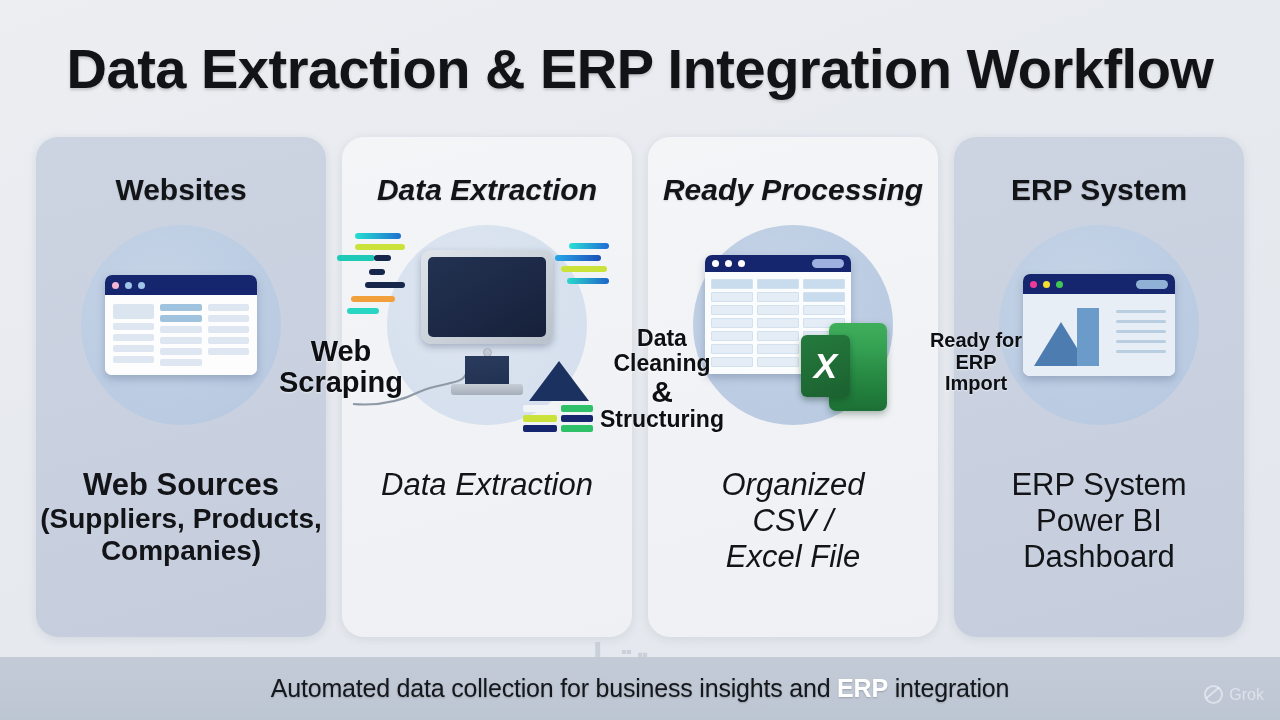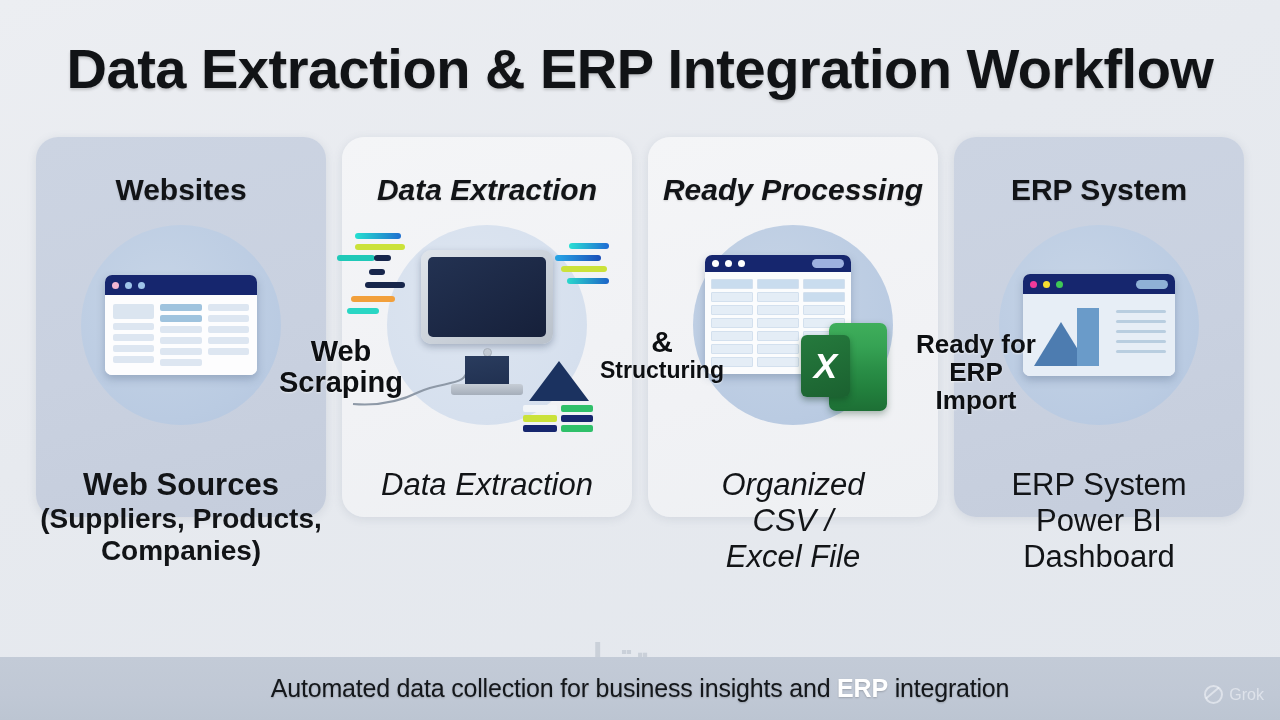--- a/index.html
+++ b/index.html
@@ -13,21 +13,21 @@
   .title{
     position:absolute;top:36px;left:0;width:100%;
     text-align:center;
     font-size:56px;font-weight:bold;color:#111316;
     letter-spacing:-0.5px;
     text-shadow:0 2px 3px rgba(0,0,0,.18);
   }
   
   .row{
     position:absolute;top:137px;left:36px;
-    width:1208px;height:380px;
+    width:1208px;height:500px;
     display:flex;gap:16px;
   }
   .panel{
     flex:1;border-radius:22px;position:relative;
     display:flex;flex-direction:column;align-items:center;
     box-shadow:0 2px 10px rgba(90,105,130,.14);
   }
   .panel.tinted{background:linear-gradient(165deg,#ccd4e2 0%,#c9d1e0 55%,#c5cddc 100%);}
   .panel.light{background:linear-gradient(165deg,#f4f5f7 0%,#f1f2f5 60%,#eef0f3 100%);font-style:italic;}
   .panel-title{
@@ -341,25 +341,26 @@
     </div>
   </div>
 </div>
 
 <div class="conn" style="left:278px;top:336px;width:126px;font-size:29px;">
   <span>Web</span>
   <span>Scraping</span>
 </div>
 
 <div class="conn" style="left:586px;top:326px;width:152px;font-size:23px;">
+  <span>Data Cleaning</span>
   <span style="font-size:30px;line-height:1.05;">&amp;</span>
   <span>Structuring</span>
 </div>
 
-<div class="conn" style="left:908px;top:330px;width:136px;font-size:26px;">
+<div class="conn" style="left:908px;top:330px;width:136px;font-size:20px;">
   <span>Ready for</span>
   <span>ERP</span>
   <span>Import</span>
 </div>
 
 <div class="watermark-ar">مستقبل</div>
 
 <div class="footer">
   <div class="footer-text">
     <span>Automated data collection for business insights and </span><b>ERP</b><span> integration</span>

